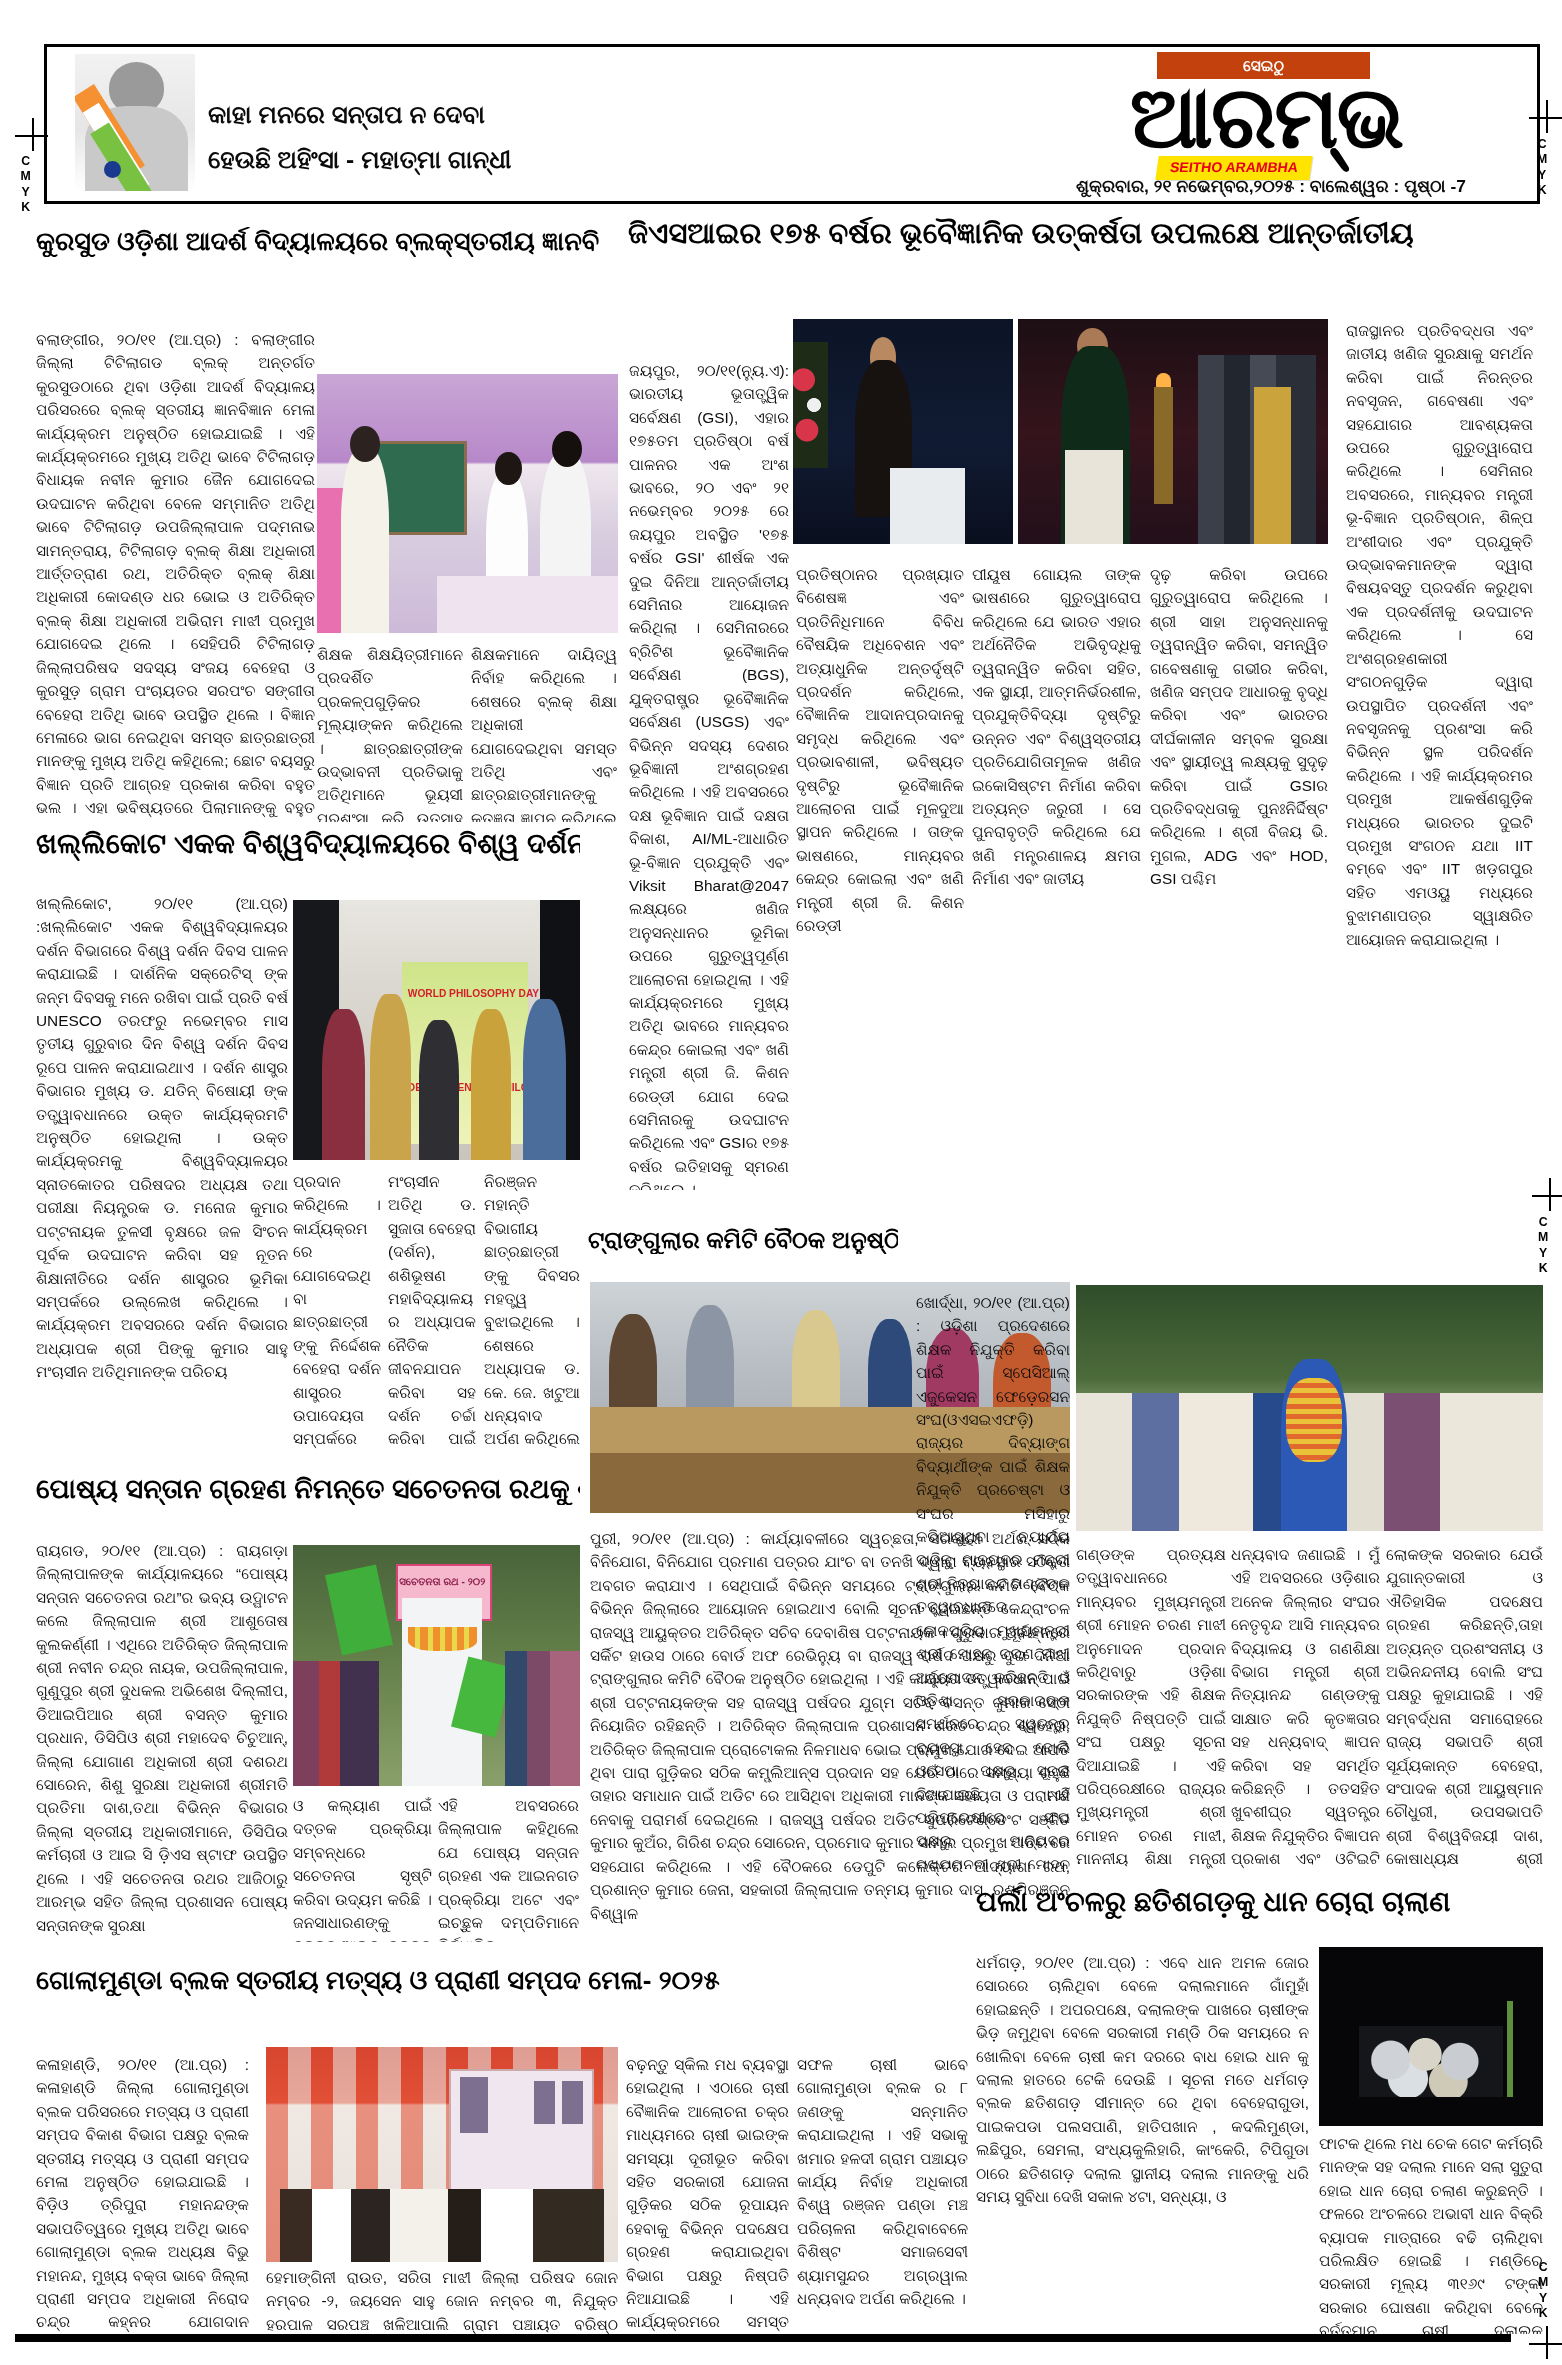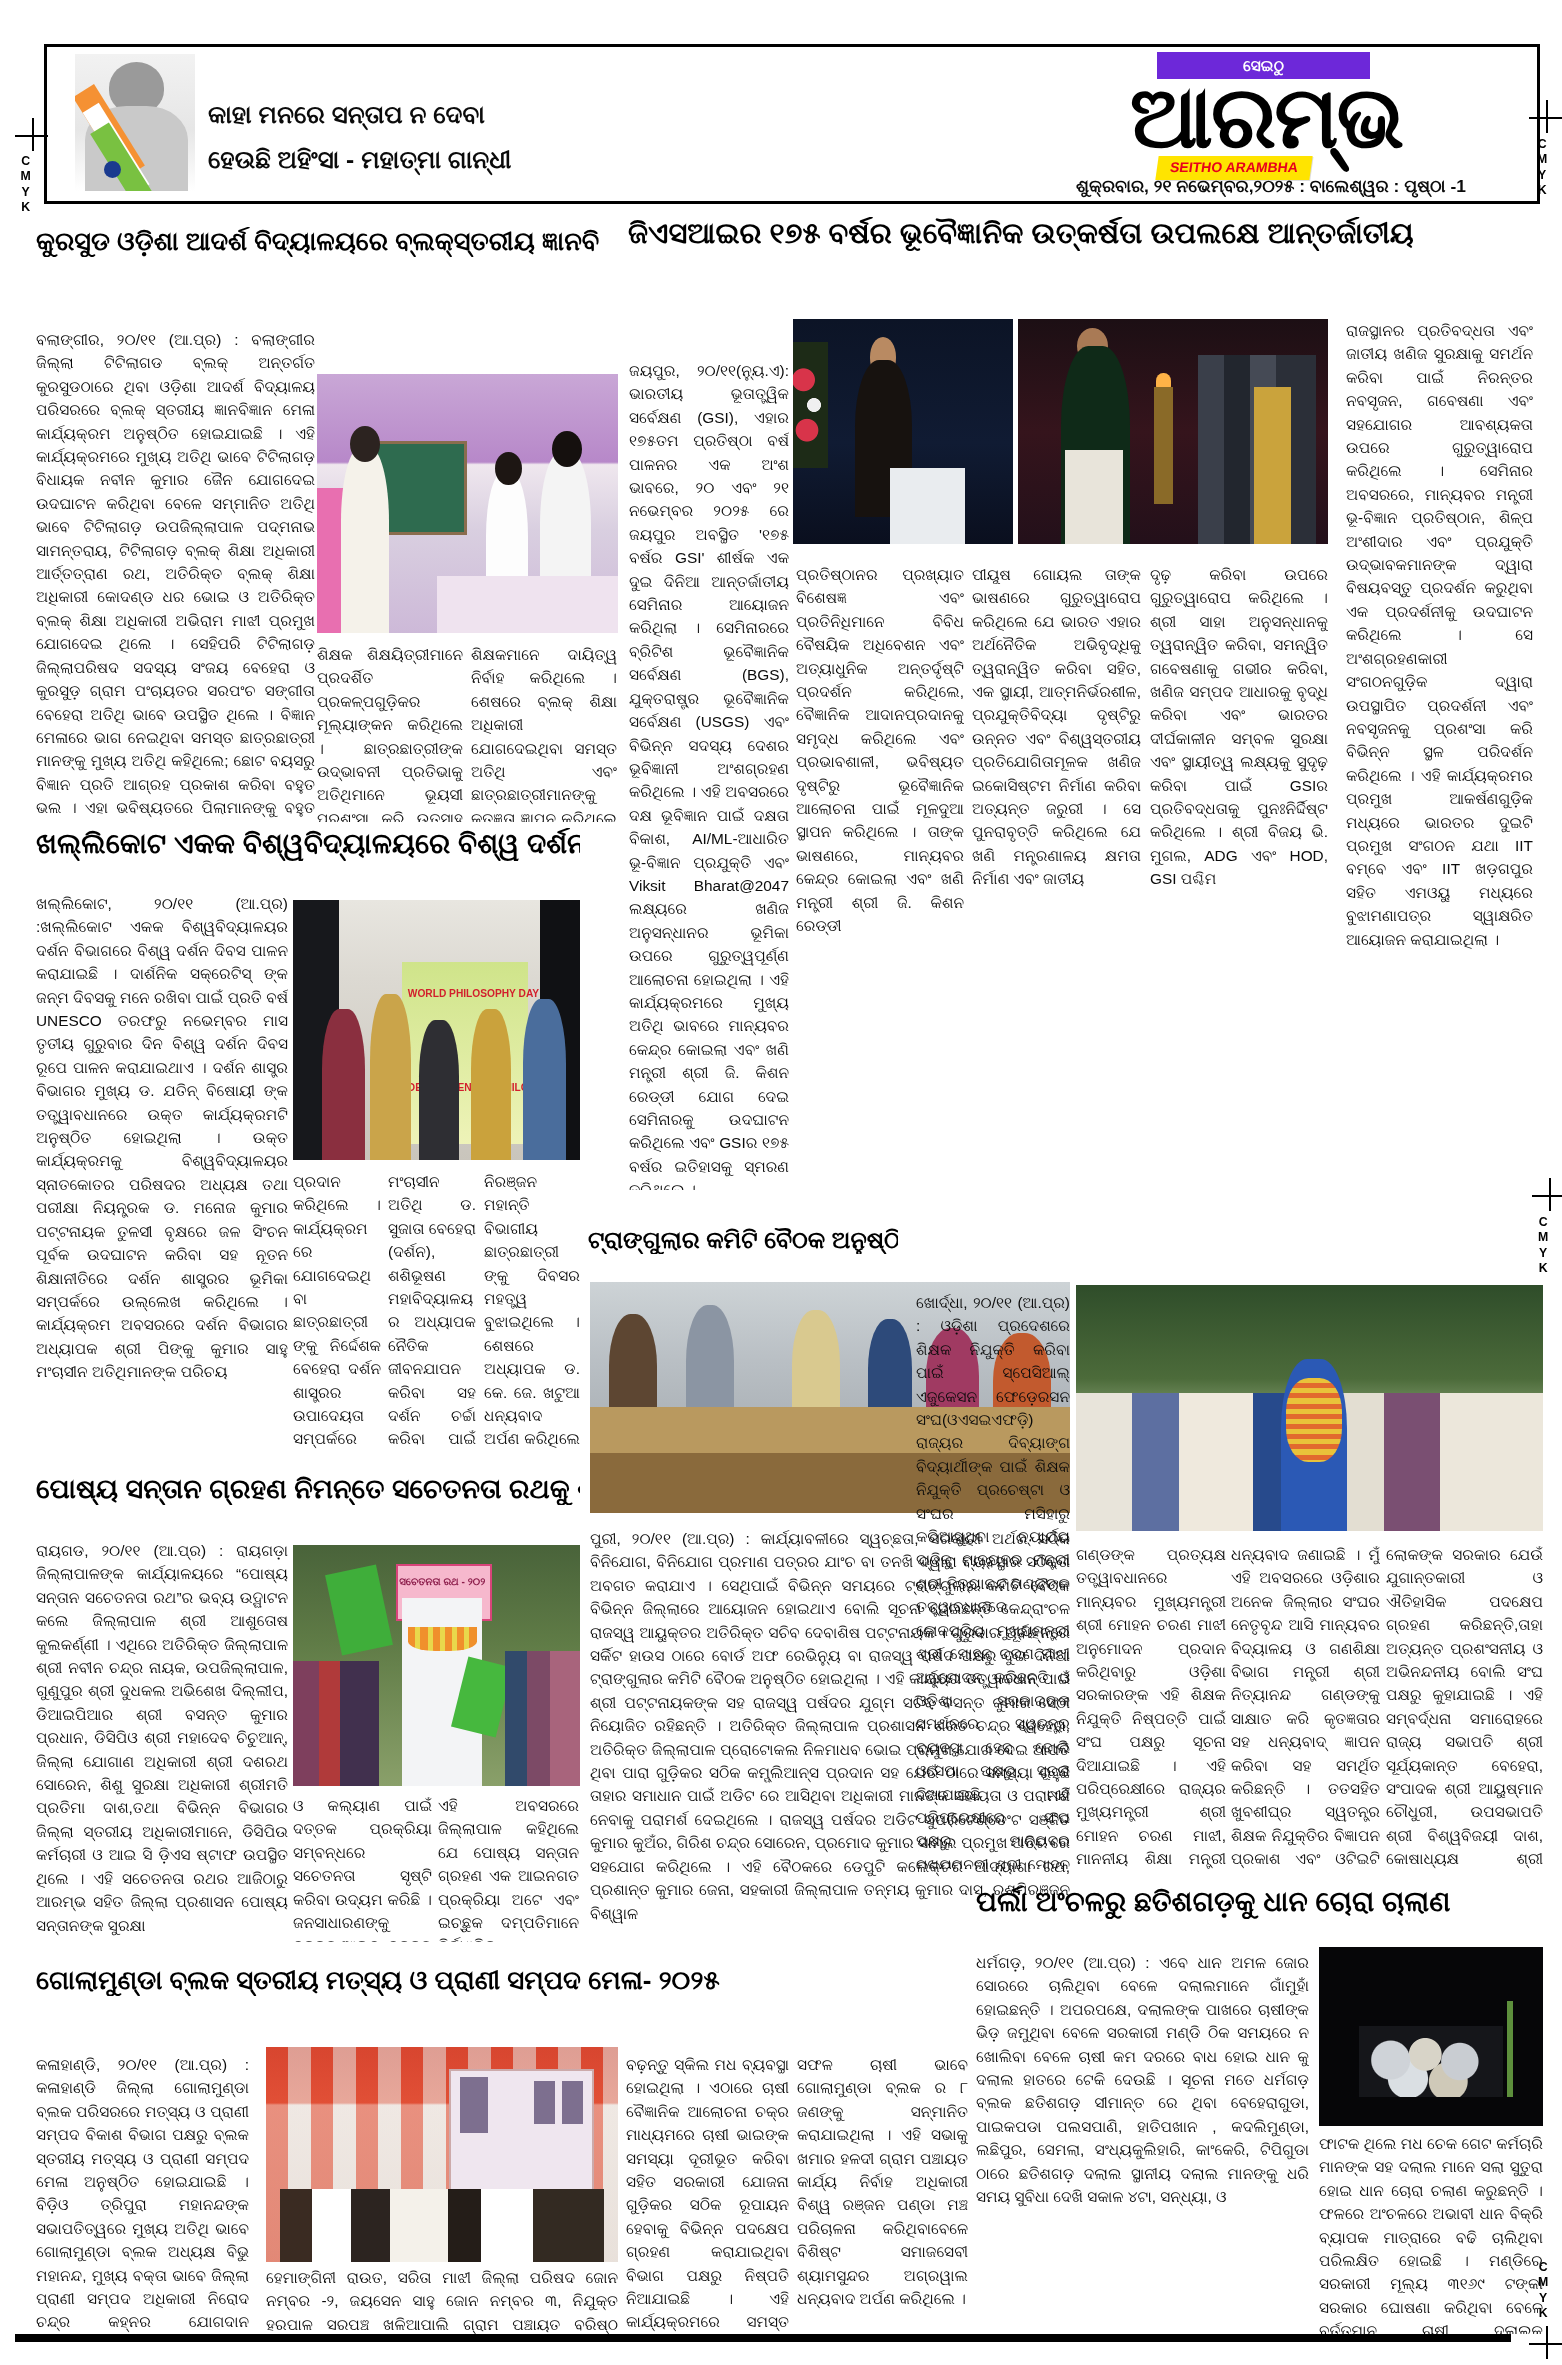--- a/index.html
+++ b/index.html
@@ -9,21 +9,21 @@
   
   .mast-box{border:3.1px solid #000;}
   .gandhi{background:linear-gradient(180deg,#f2f2f2 0%,#e6e6e6 55%,#ffffff 100%);overflow:hidden;}
   .g-head{position:absolute;left:28%;top:6%;width:46%;height:38%;border-radius:50% 50% 46% 46%;background:#9a9a9a;}
   .g-body{position:absolute;left:8%;top:38%;width:86%;height:62%;border-radius:40% 40% 0 0;background:#c9c9c9;}
   .g-sash1{position:absolute;left:-12%;top:48%;width:80%;height:18%;background:#f59133;transform:rotate(58deg);}
   .g-sash2{position:absolute;left:-6%;top:62%;width:80%;height:14%;background:#ffffff;transform:rotate(58deg);}
   .g-sash3{position:absolute;left:2%;top:76%;width:80%;height:16%;background:#79c141;transform:rotate(58deg);}
   .g-chakra{position:absolute;left:24%;top:78%;width:17.4px;height:17.4px;border-radius:50%;background:#1a3a8f;}
   .quote{font-weight:700;font-size:24.6px;line-height:1.0;white-space:nowrap;}
-  .logo-bar{background:#6d28d9;color:#fff;text-align:center;font-weight:700;font-size:15.4px;line-height:27px;}
+  .logo-bar{background:#c2410c;color:#fff;text-align:center;font-weight:700;font-size:15.4px;line-height:27px;}
   .logo-main{font-size:86px;font-weight:800;line-height:1;letter-spacing:-2px;text-align:center;color:#000;}
   .ribbon{background:#ffe400;color:#e8001c;font-weight:800;font-size:14px;text-align:center;line-height:23.6px;transform:skewX(-8deg);box-shadow:1px 1px 0 #00000022;}
   .dateline{font-weight:700;font-size:17.4px;text-align:center;white-space:nowrap;}
   
   .hl{font-weight:800;color:#000;white-space:nowrap;overflow:hidden;}
   
   .col{font-size:15.4px;line-height:1.52;text-align:justify;overflow:hidden;word-break:break-word;}
   
   .photo{overflow:hidden;background:#777;}
   .ph-sciencefair{background:linear-gradient(180deg,#c9a7d6 0%,#b788c9 34%,#efe7ee 35%,#d9cfe0 60%,#cdb9d8 100%);}
@@ -130,21 +130,21 @@
       <div class="g-sash2"></div>
       <div class="g-sash3"></div>
       <div class="g-chakra"></div>
     </div>
     <div class="abs quote" style="left:161px;top:56px;">କାହା ମନରେ ସନ୍ତାପ ନ ଦେବା</div>
     <div class="abs quote" style="left:161px;top:101px;">ହେଉଛି ଅହିଂସା - ମହାତ୍ମା ଗାନ୍ଧୀ</div>
 
     <div class="abs logo-bar" style="left:1110px;top:5.1px;width:213px;height:27px;">ସେଇଠୁ</div>
     <div class="abs logo-main" style="left:1055px;top:27px;width:328px;">ଆରମ୍ଭ</div>
     <div class="abs ribbon" style="left:1110px;top:109px;width:154px;height:23.6px;">SEITHO ARAMBHA</div>
-    <div class="abs dateline" style="left:968px;top:129px;width:512px;">ଶୁକ୍ରବାର, ୨୧ ନଭେମ୍ବର,୨୦୨୫ : ବାଲେଶ୍ୱର : ପୃଷ୍ଠା -1</div>
+    <div class="abs dateline" style="left:968px;top:129px;width:512px;">ଶୁକ୍ରବାର, ୨୧ ନଭେମ୍ବର,୨୦୨୫ : ବାଲେଶ୍ୱର : ପୃଷ୍ଠା -7</div>
   </div>
 
   <div class="abs hl" style="left:36px;top:227px;width:563px;font-size:25.6px;">କୁରସୁଡ ଓଡ଼ିଶା ଆଦର୍ଶ ବିଦ୍ୟାଳୟରେ ବ୍ଲକ୍‌ସ୍ତରୀୟ ଜ୍ଞାନବିଜ୍ଞାନ ମେଲା ଅନୁଷ୍ଠିତ</div>
   <div class="abs col" style="left:36px;top:328px;width:279px;height:493px;">ବଲାଙ୍ଗୀର, ୨୦/୧୧ (ଆ.ପ୍ର) : ବଲାଙ୍ଗୀର ଜିଲ୍ଲା ଟିଟିଲାଗଡ ବ୍ଲକ୍ ଅନ୍ତର୍ଗତ କୁରସୁଡଠାରେ ଥିବା ଓଡ଼ିଶା ଆଦର୍ଶ ବିଦ୍ୟାଳୟ ପରିସରରେ ବ୍ଲକ୍ ସ୍ତରୀୟ ଜ୍ଞାନବିଜ୍ଞାନ ମେଳା କାର୍ଯ୍ୟକ୍ରମ ଅନୁଷ୍ଠିତ ହୋଇଯାଇଛି । ଏହି କାର୍ଯ୍ୟକ୍ରମରେ ମୁଖ୍ୟ ଅତିଥି ଭାବେ ଟିଟିଲାଗଡ଼ ବିଧାୟକ ନବୀନ କୁମାର ଜୈନ ଯୋଗଦେଇ ଉଦଘାଟନ କରିଥିବା ବେଳେ ସମ୍ମାନିତ ଅତିଥି ଭାବେ ଟିଟିଲାଗଡ଼ ଉପଜିଲ୍ଲାପାଳ ପଦ୍ମନାଭ ସାମନ୍ତରାୟ, ଟିଟିଲାଗଡ଼ ବ୍ଲକ୍ ଶିକ୍ଷା ଅଧିକାରୀ ଆର୍ତ୍ତତ୍ରାଣ ରଥ, ଅତିରିକ୍ତ ବ୍ଲକ୍ ଶିକ୍ଷା ଅଧିକାରୀ କୋଦଣ୍ଡ ଧର ଭୋଇ ଓ ଅତିରିକ୍ତ ବ୍ଲକ୍ ଶିକ୍ଷା ଅଧିକାରୀ ଅଭିରାମ ମାଝୀ ପ୍ରମୁଖ ଯୋଗଦେଇ ଥିଲେ । ସେହିପରି ଟିଟିଲାଗଡ଼ ଜିଲ୍ଲାପରିଷଦ ସଦସ୍ୟ ସଂଜୟ ବେହେରା ଓ କୁରସୁଡ଼ ଗ୍ରାମ ପଂଚାୟତର ସରପଂଚ ସଙ୍ଗୀତା ବେହେରା ଅତିଥି ଭାବେ ଉପସ୍ଥିତ ଥିଲେ । ବିଜ୍ଞାନ ମେଳାରେ ଭାଗ ନେଇଥିବା ସମସ୍ତ ଛାତ୍ରଛାତ୍ରୀ ମାନଙ୍କୁ ମୁଖ୍ୟ ଅତିଥି କହିଥିଲେ; ଛୋଟ ବୟସରୁ ବିଜ୍ଞାନ ପ୍ରତି ଆଗ୍ରହ ପ୍ରକାଶ କରିବା ବହୁତ ଭଲ । ଏହା ଭବିଷ୍ୟତରେ ପିଲାମାନଙ୍କୁ ବହୁତ ସାହାଯ୍ୟ କରିଥାଏ । ଏହି ଜ୍ଞାନ ବିଜ୍ଞାନ ମେଳାରେ ଟିଟିଲାଗଡ଼ ବ୍ଲକ୍‌ର ୮୫ ଟି ବିଦ୍ୟାଳୟରୁ ମନୋନୀତ ପ୍ରାୟ ୧୬୦ଟି ପ୍ରକଳ୍ପ ସ୍ଥାନ ପାଇଥିଲା । ଜ୍ଞାନ ବିଜ୍ଞାନ ମେଳାର ଥିମ୍ ' ବିକାଶିତ ଏବଂ ଆତ୍ମନିର୍ଭରଶୀଳ ଭାରତ ପାଇଁ ବିଜ୍ଞାନ ଏବଂ ପ୍ରଯୁକ୍ତିବିଦ୍ୟା, ଇଞ୍ଜିନିୟରିଂ ଏବଂ ଗଣିତ ' ରହିଥିଲା । ଉକ୍ତ ବିଜ୍ଞାନ ମେଳାରେ ବିଚାରକ ଭାବରେ ଅଭିଜ୍ଞ</div>
   <div class="abs photo ph-sciencefair" style="left:317px;top:374px;width:301px;height:259px;">
     <div class="sf-board"></div>
     <div class="sf-pink"></div>
     <div class="sf-p1"></div>
     <div class="sf-p1h"></div>
     <div class="sf-p2"></div>

